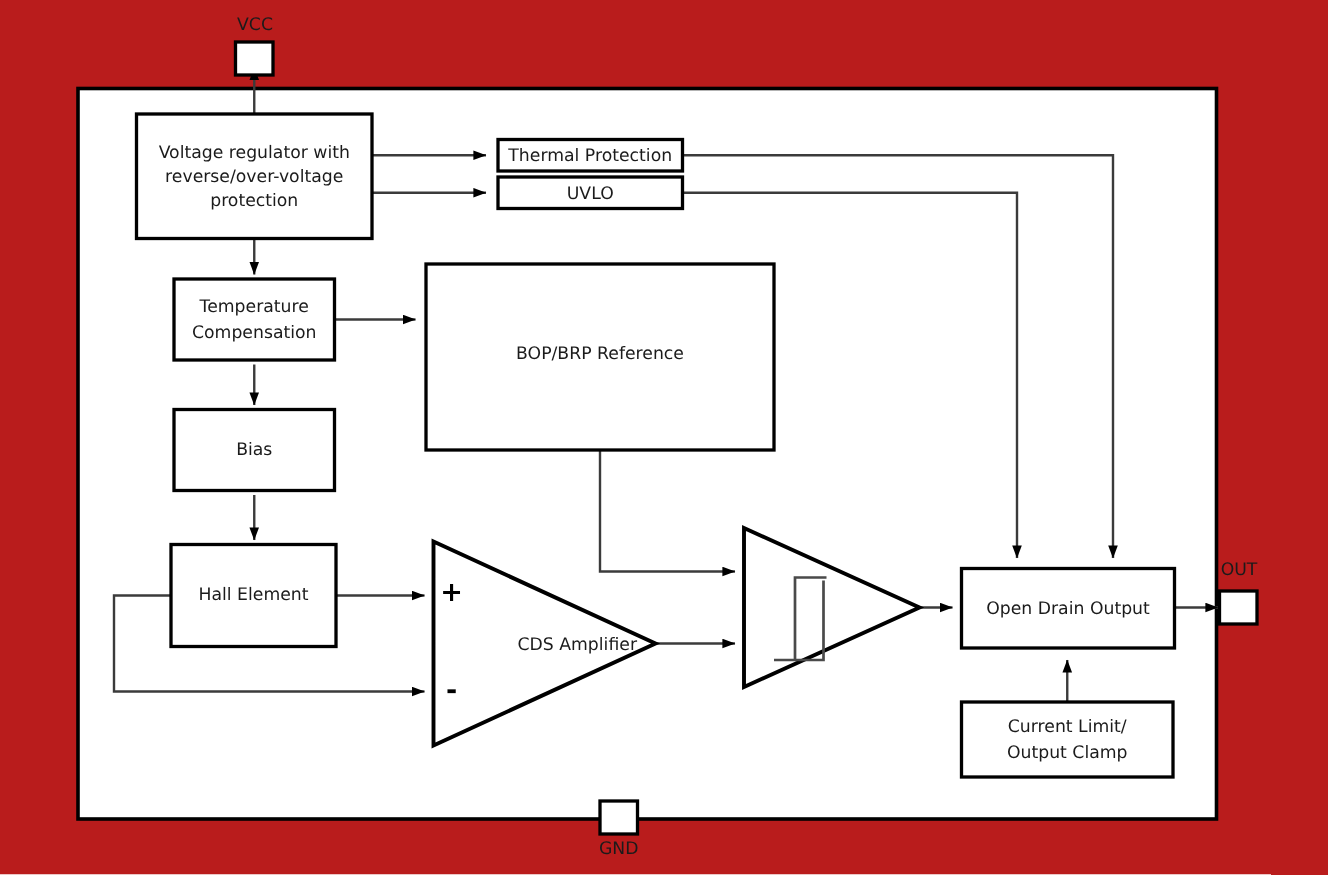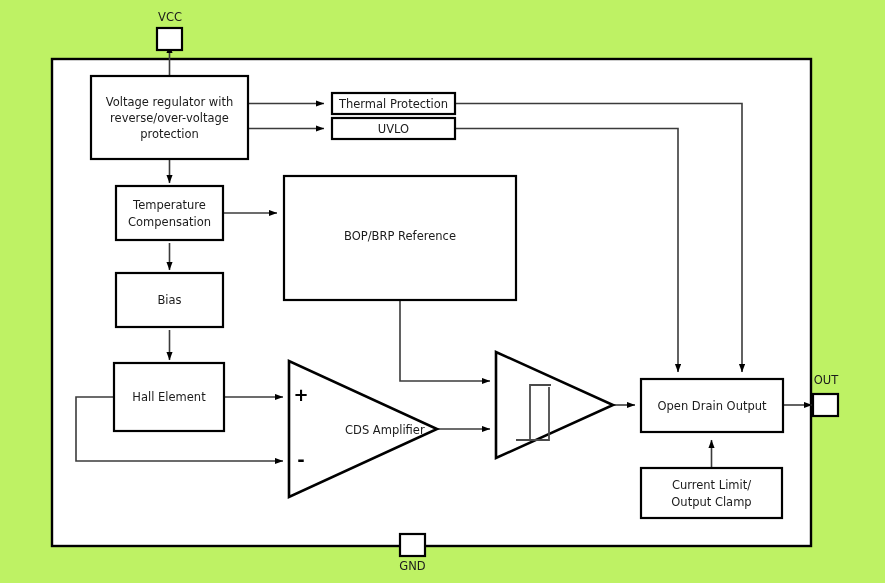--- a/index.html
+++ b/index.html
@@ -11,21 +11,21 @@
   body {
     width: 885px;
     height: 583px;
     font-family: "DejaVu Sans", "Liberation Sans", sans-serif;
     overflow: hidden;
   }
   #diagram-root {
     position: relative;
     width: 885px;
     height: 583px;
-    background: #bef264;
+    background: #b91c1c;
   }
   svg#diagram-svg {
     position: absolute;
     top: 0;
     left: 0;
     width: 885px;
     height: 583px;
   }
   .wire { stroke: #3b3b3b; fill: none; stroke-width: 1.6; }
   text {

